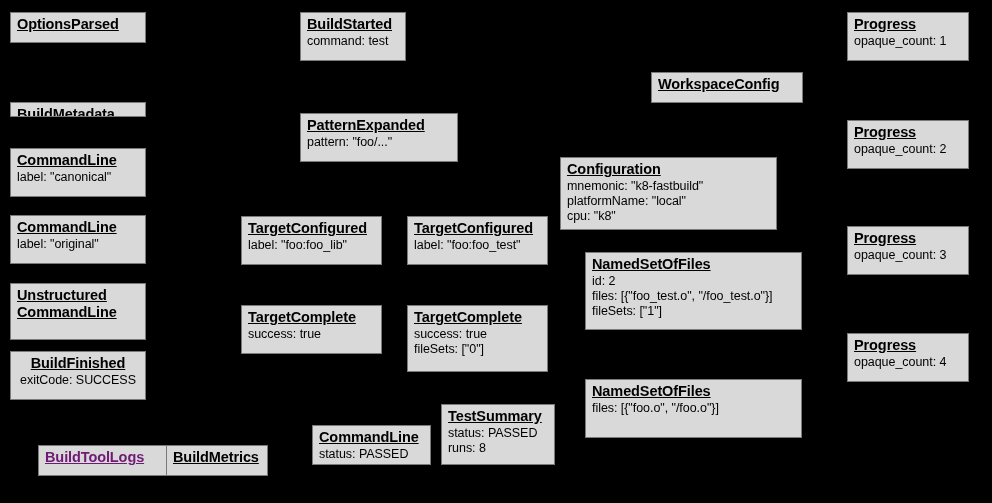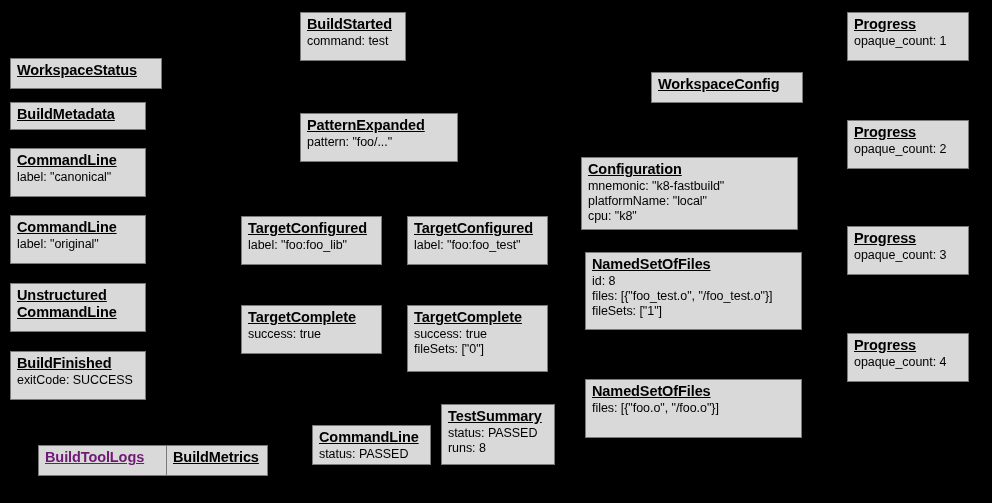--- a/index.html
+++ b/index.html
@@ -43,46 +43,46 @@
     font-size: 12.5px;
     font-weight: normal;
     white-space: pre;
     letter-spacing: -0.05px;
   }
 </style>
 </head>
 <body>
 
 <div id="canvas" style="background: rgb(0, 0, 0);">
-    <div class="node" style="left: 10px; top: 58px; width: 152px; height: 31px; background: rgb(217, 217, 217); border-color: rgb(122, 122, 122); color: rgb(0, 0, 0);">
-      <span class="node-title">WorkspaceStatus</span>
+    <div class="node" style="left: 10px; top: 12px; width: 136px; height: 31px; background: rgb(217, 217, 217); border-color: rgb(122, 122, 122); color: rgb(0, 0, 0);">
+      <span class="node-title">OptionsParsed</span>
       <span class="node-fields"></span>
     </div>
-    <div class="node" style="left: 10px; top: 102px; width: 136px; height: 28px; background: rgb(217, 217, 217); border-color: rgb(122, 122, 122); color: rgb(0, 0, 0);">
+    <div class="node" style="left: 10px; top: 102px; width: 136px; height: 15px; background: rgb(217, 217, 217); border-color: rgb(122, 122, 122); color: rgb(0, 0, 0);">
       <span class="node-title">BuildMetadata</span>
       <span class="node-fields"></span>
     </div>
     <div class="node" style="left: 10px; top: 148px; width: 136px; height: 49px; background: rgb(217, 217, 217); border-color: rgb(122, 122, 122); color: rgb(0, 0, 0);">
       <span class="node-title">CommandLine</span>
       <span class="node-fields">
         <span class="node-field">label: "canonical"</span>
       </span>
     </div>
     <div class="node" style="left: 10px; top: 215px; width: 136px; height: 49px; background: rgb(217, 217, 217); border-color: rgb(122, 122, 122); color: rgb(0, 0, 0);">
       <span class="node-title">CommandLine</span>
       <span class="node-fields">
         <span class="node-field">label: "original"</span>
       </span>
     </div>
-    <div class="node" style="left: 10px; top: 283px; width: 136px; height: 49px; background: rgb(217, 217, 217); border-color: rgb(122, 122, 122); color: rgb(0, 0, 0);">
+    <div class="node" style="left: 10px; top: 283px; width: 136px; height: 57px; background: rgb(217, 217, 217); border-color: rgb(122, 122, 122); color: rgb(0, 0, 0);">
       <span class="node-title">Unstructured
 CommandLine</span>
       <span class="node-fields"></span>
     </div>
-    <div class="node" style="left: 10px; top: 351px; width: 136px; height: 49px; background: rgb(217, 217, 217); border-color: rgb(122, 122, 122); color: rgb(0, 0, 0);">
+    <div class="node" style="left: 10px; top: 351px; width: 136px; height: 49px; background: rgb(217, 217, 217); border-color: rgb(122, 122, 122); color: rgb(0, 0, 0); text-align: center;">
       <span class="node-title">BuildFinished</span>
       <span class="node-fields">
         <span class="node-field">exitCode: SUCCESS</span>
       </span>
     </div>
     <div class="node" style="left: 10px; top: 445px; width: 136px; height: 31px; background: rgb(217, 217, 217); border-color: rgb(122, 122, 122); color: #701a75; margin-left: 28px;">
       <span class="node-title">BuildToolLogs</span>
       <span class="node-fields"></span>
     </div>
     <div class="node" style="left: 166px; top: 445px; width: 102px; height: 31px; background: rgb(217, 217, 217); border-color: rgb(122, 122, 122); color: rgb(0, 0, 0);">
@@ -136,32 +136,32 @@
       <span class="node-title">TestSummary</span>
       <span class="node-fields">
         <span class="node-field">status: PASSED</span>
         <span class="node-field">runs: 8</span>
       </span>
     </div>
     <div class="node" style="left: 651px; top: 72px; width: 152px; height: 31px; background: rgb(217, 217, 217); border-color: rgb(122, 122, 122); color: rgb(0, 0, 0);">
       <span class="node-title">WorkspaceConfig</span>
       <span class="node-fields"></span>
     </div>
-    <div class="node" style="left: 581px; top: 157px; width: 217px; height: 73px; background: rgb(217, 217, 217); border-color: rgb(122, 122, 122); color: rgb(0, 0, 0);">
+    <div class="node" style="left: 560px; top: 157px; width: 217px; height: 73px; background: rgb(217, 217, 217); border-color: rgb(122, 122, 122); color: rgb(0, 0, 0);">
       <span class="node-title">Configuration</span>
       <span class="node-fields">
         <span class="node-field">mnemonic: "k8-fastbuild"</span>
         <span class="node-field">platformName: "local"</span>
         <span class="node-field">cpu: "k8"</span>
       </span>
     </div>
     <div class="node" style="left: 585px; top: 252px; width: 217px; height: 78px; background: rgb(217, 217, 217); border-color: rgb(122, 122, 122); color: rgb(0, 0, 0);">
       <span class="node-title">NamedSetOfFiles</span>
       <span class="node-fields">
-        <span class="node-field">id: 8</span>
+        <span class="node-field">id: 2</span>
         <span class="node-field">files: [{"foo_test.o", "/foo_test.o"}]</span>
         <span class="node-field">fileSets: ["1"]</span>
       </span>
     </div>
     <div class="node" style="left: 585px; top: 379px; width: 217px; height: 59px; background: rgb(217, 217, 217); border-color: rgb(122, 122, 122); color: rgb(0, 0, 0);">
       <span class="node-title">NamedSetOfFiles</span>
       <span class="node-fields">
         <span class="node-field">files: [{"foo.o", "/foo.o"}]</span>
       </span>
     </div>

